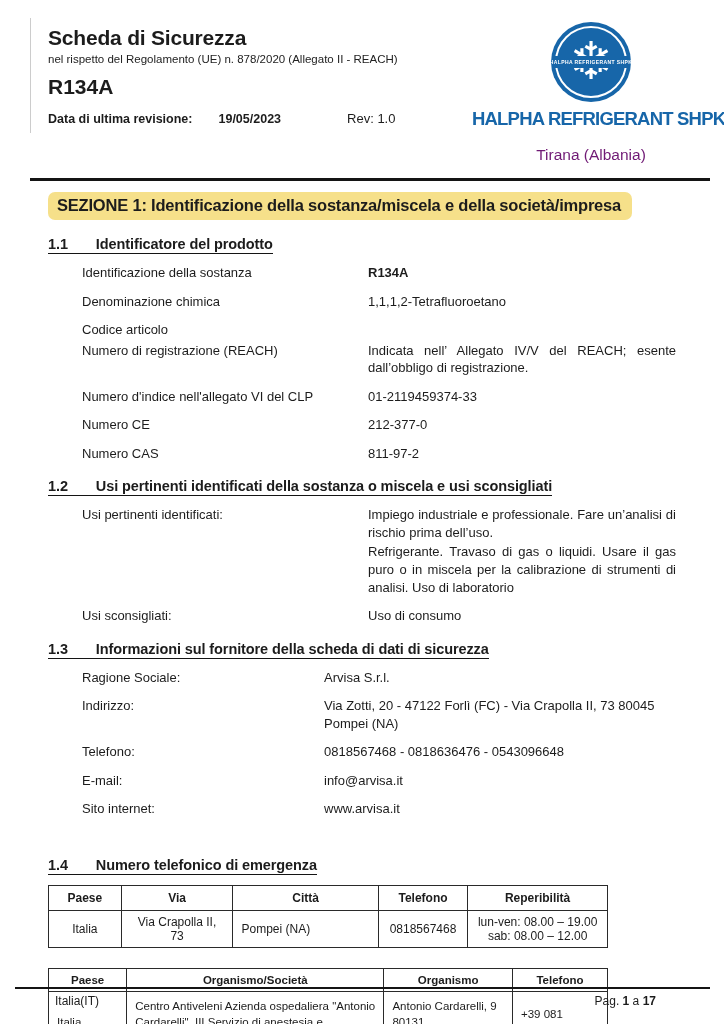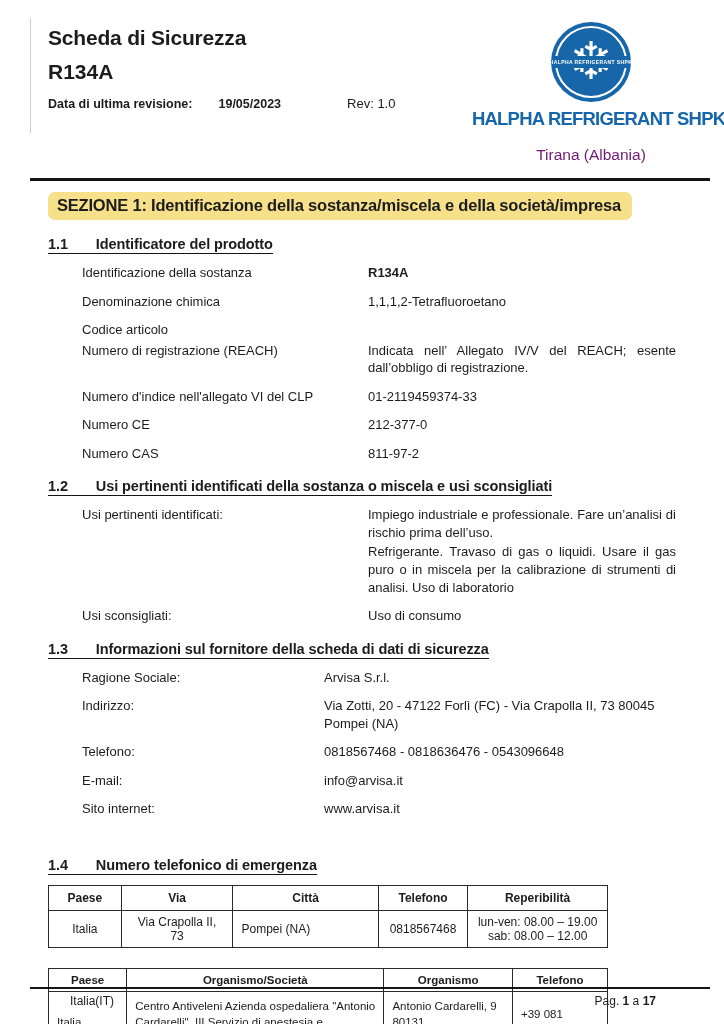--- a/index.html
+++ b/index.html
@@ -77,34 +77,35 @@
   .t1-c3 { width:16%; text-align:center; }
   .t1-c4 { width:25%; text-align:center; }
   .tbl2 { margin-top:20px; font-size:11.5px; }
   .t2-c0 { width:14%; }
   .t2-c1 { width:46%; }
   .t2-c2 { width:23%; }
   .t2-c3 { width:17%; }
   .tbl2 td { text-align:left; padding:5px 8px; line-height:1.35; }
   .tbl2 tr.tall td { height:62px; }
   
-  .footer { position:absolute; left:30px; right:14px; bottom:16px; border-top:2.5px solid #141414; }
+  .footer { position:absolute; left:15px; right:14px; bottom:16px; border-top:2.5px solid #141414; }
   .footer-row { display:flex; justify-content:space-between; padding:5px 54px 0 40px; font-size:12px; }
   .bold { font-weight:bold; }
 </style>
 </head>
 <body>
 
 <div class="page">
 
   <div class="edge-line"></div>
 
   <div class="header">
     <div class="header-left">
       <div class="doc-title">Scheda di Sicurezza</div>
+      <div class="doc-subtitle">nel rispetto del Regolamento (UE) n. 878/2020 (Allegato II - REACH)</div>
       <div class="product-name">R134A</div>
       <div class="revision-row">
         <span class="revision-label">Data di ultima revisione:</span>
         <span class="revision-date">19/05/2023</span>
         <span class="revision-number">Rev: 1.0</span>
       </div>
     </div>
     <div class="logo-block">
       <div class="logo-emblem">
         <div class="logo-emblem-inner">

